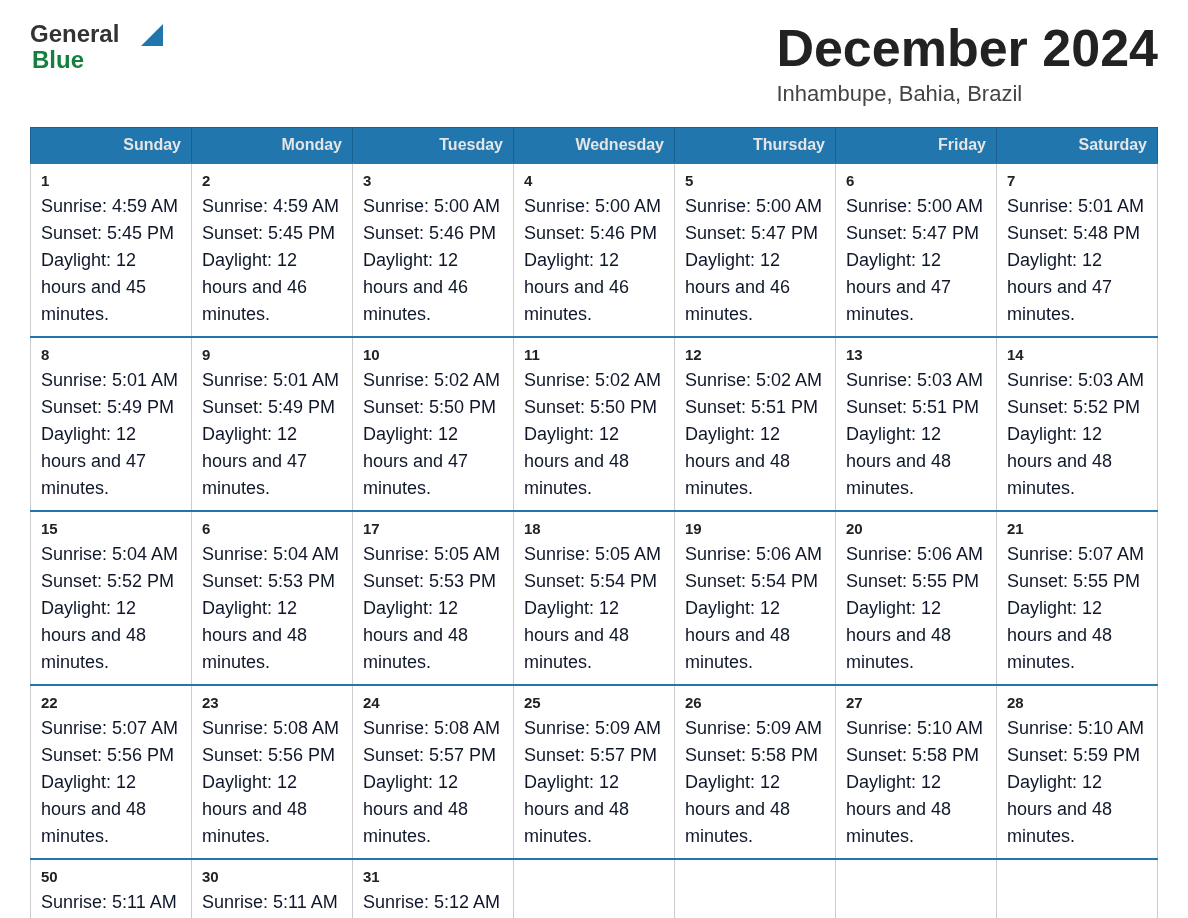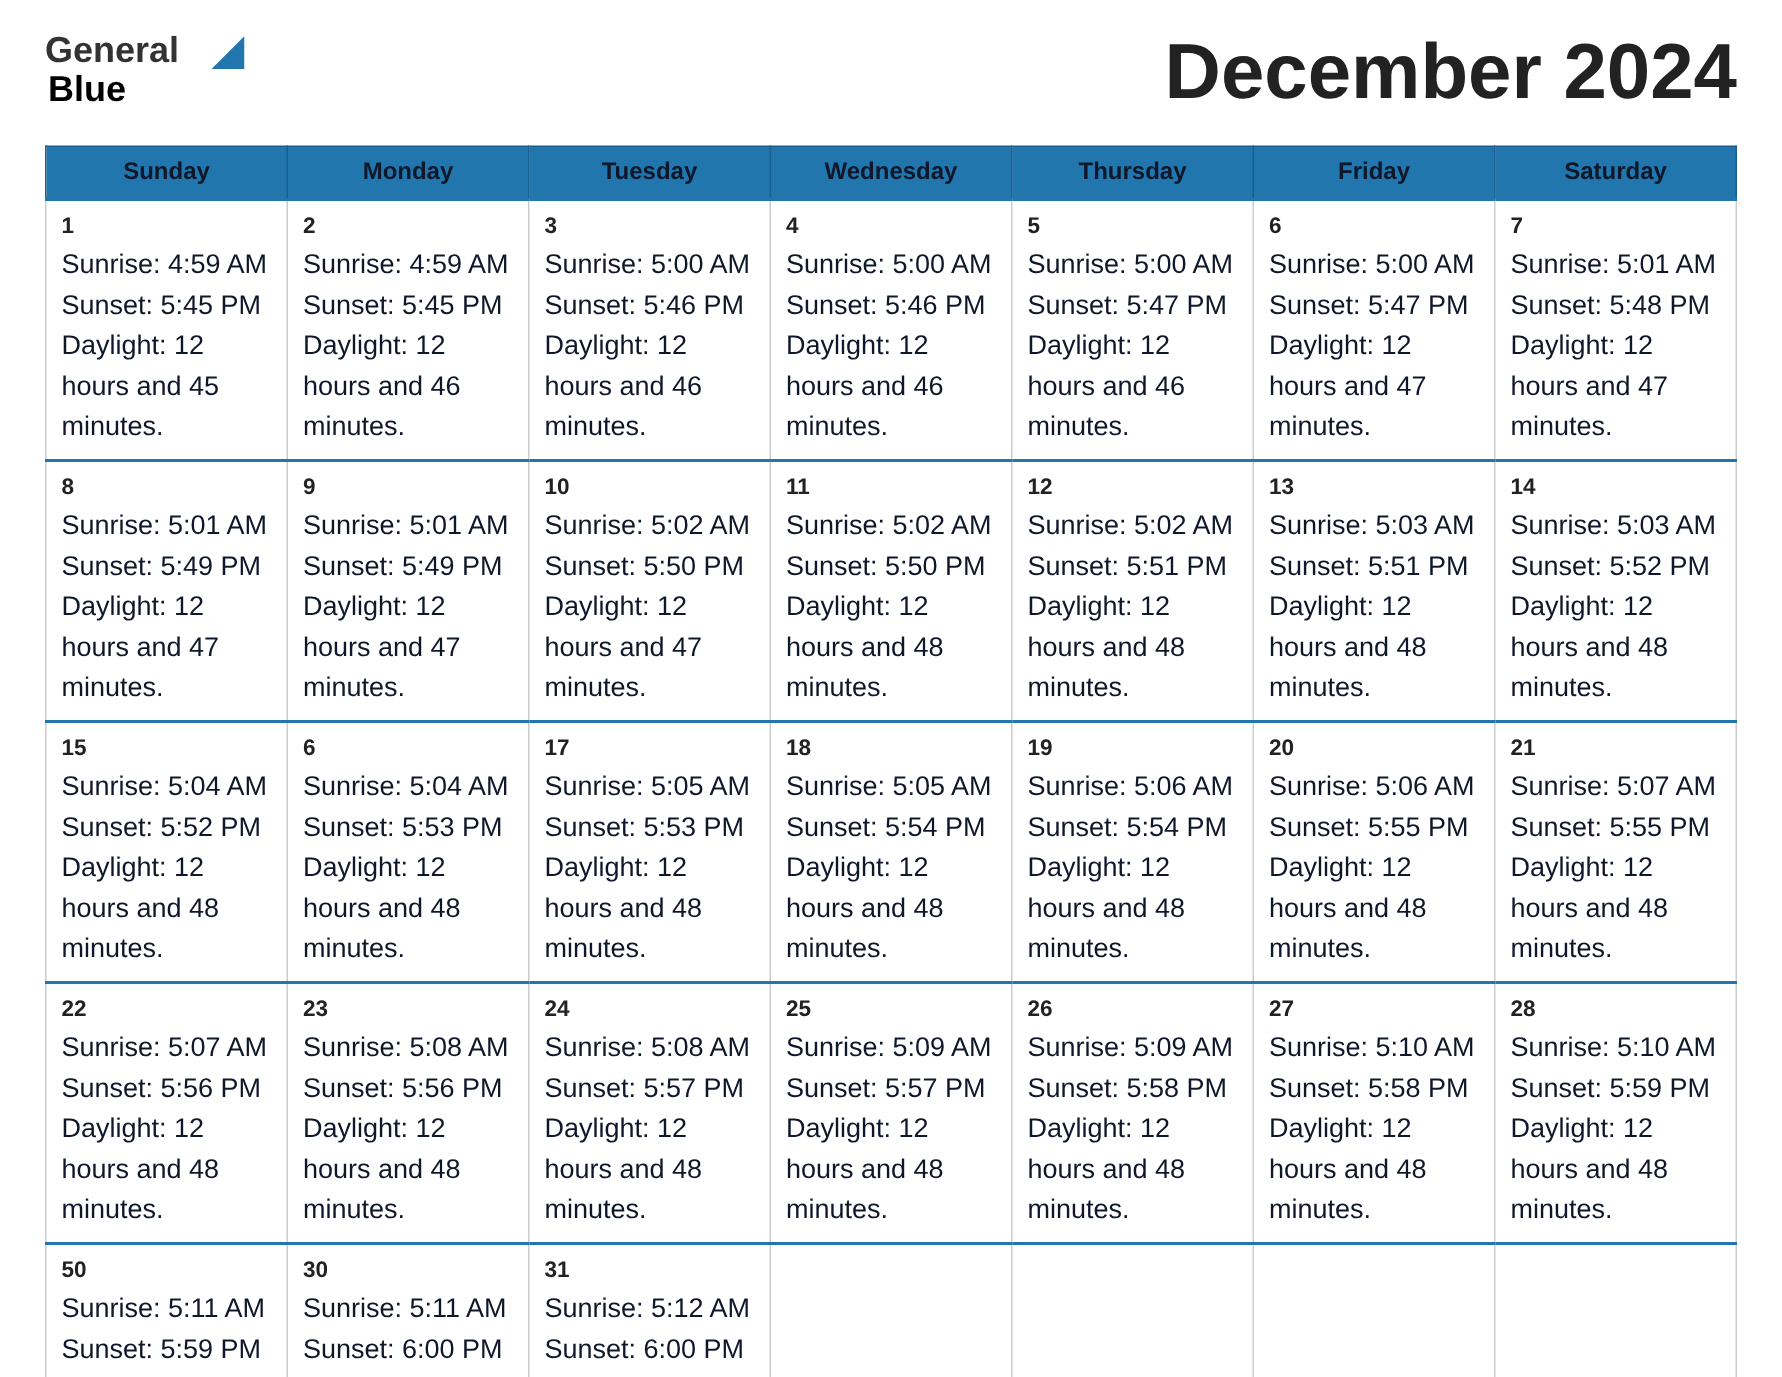--- a/index.html
+++ b/index.html
@@ -30,25 +30,25 @@
       color: #444;
       margin-top: 4px;
     }
     .calendar-table {
       width: 100%;
       border-collapse: collapse;
       table-layout: fixed;
     }
     .calendar-table thead tr th {
       background-color: #2176ae;
-      color: #0f172a;
+      color: #e5e5e5;
       padding: 8px 10px;
       font-size: 16px;
       font-weight: bold;
-      text-align: center;
+      text-align: right;
       border: 1px solid #1a5f8f;
     }
     .calendar-table tbody tr td {
       vertical-align: top;
       padding: 8px 10px;
       font-size: 13px;
       color: #222;
       border-left: 1px solid #ccc;
       border-right: 1px solid #ccc;
       border-bottom: 1px solid #aaa;
@@ -100,25 +100,26 @@
 
 <div class="header">
   <div class="logo-wrapper">
     <div class="logo-line1">
       <span style="font-size:24px;font-weight:bold;color:#333;">General</span>
       <svg width="22" height="22" viewBox="0 0 22 22" style="margin-left:2px;margin-top:2px;">
         <polygon points="0,22 22,22 22,0" fill="#2176ae"></polygon>
       </svg>
     </div>
     <div class="logo-line2">
-      <span style="font-size:24px;font-weight:bold;color:#000000;margin-left:2px;">Blue</span>
+      <span style="font-size:24px;font-weight:bold;color:#15803d;margin-left:2px;">Blue</span>
     </div>
   </div>
   <div class="title-section">
     <div class="month-title">December 2024</div>
+    <div class="location">Inhambupe, Bahia, Brazil</div>
   </div>
 </div>
 
 <table class="calendar-table">
   <thead>
     <tr>
     <th>Sunday</th>
         <th>Monday</th>
         <th>Tuesday</th>
         <th>Wednesday</th>

